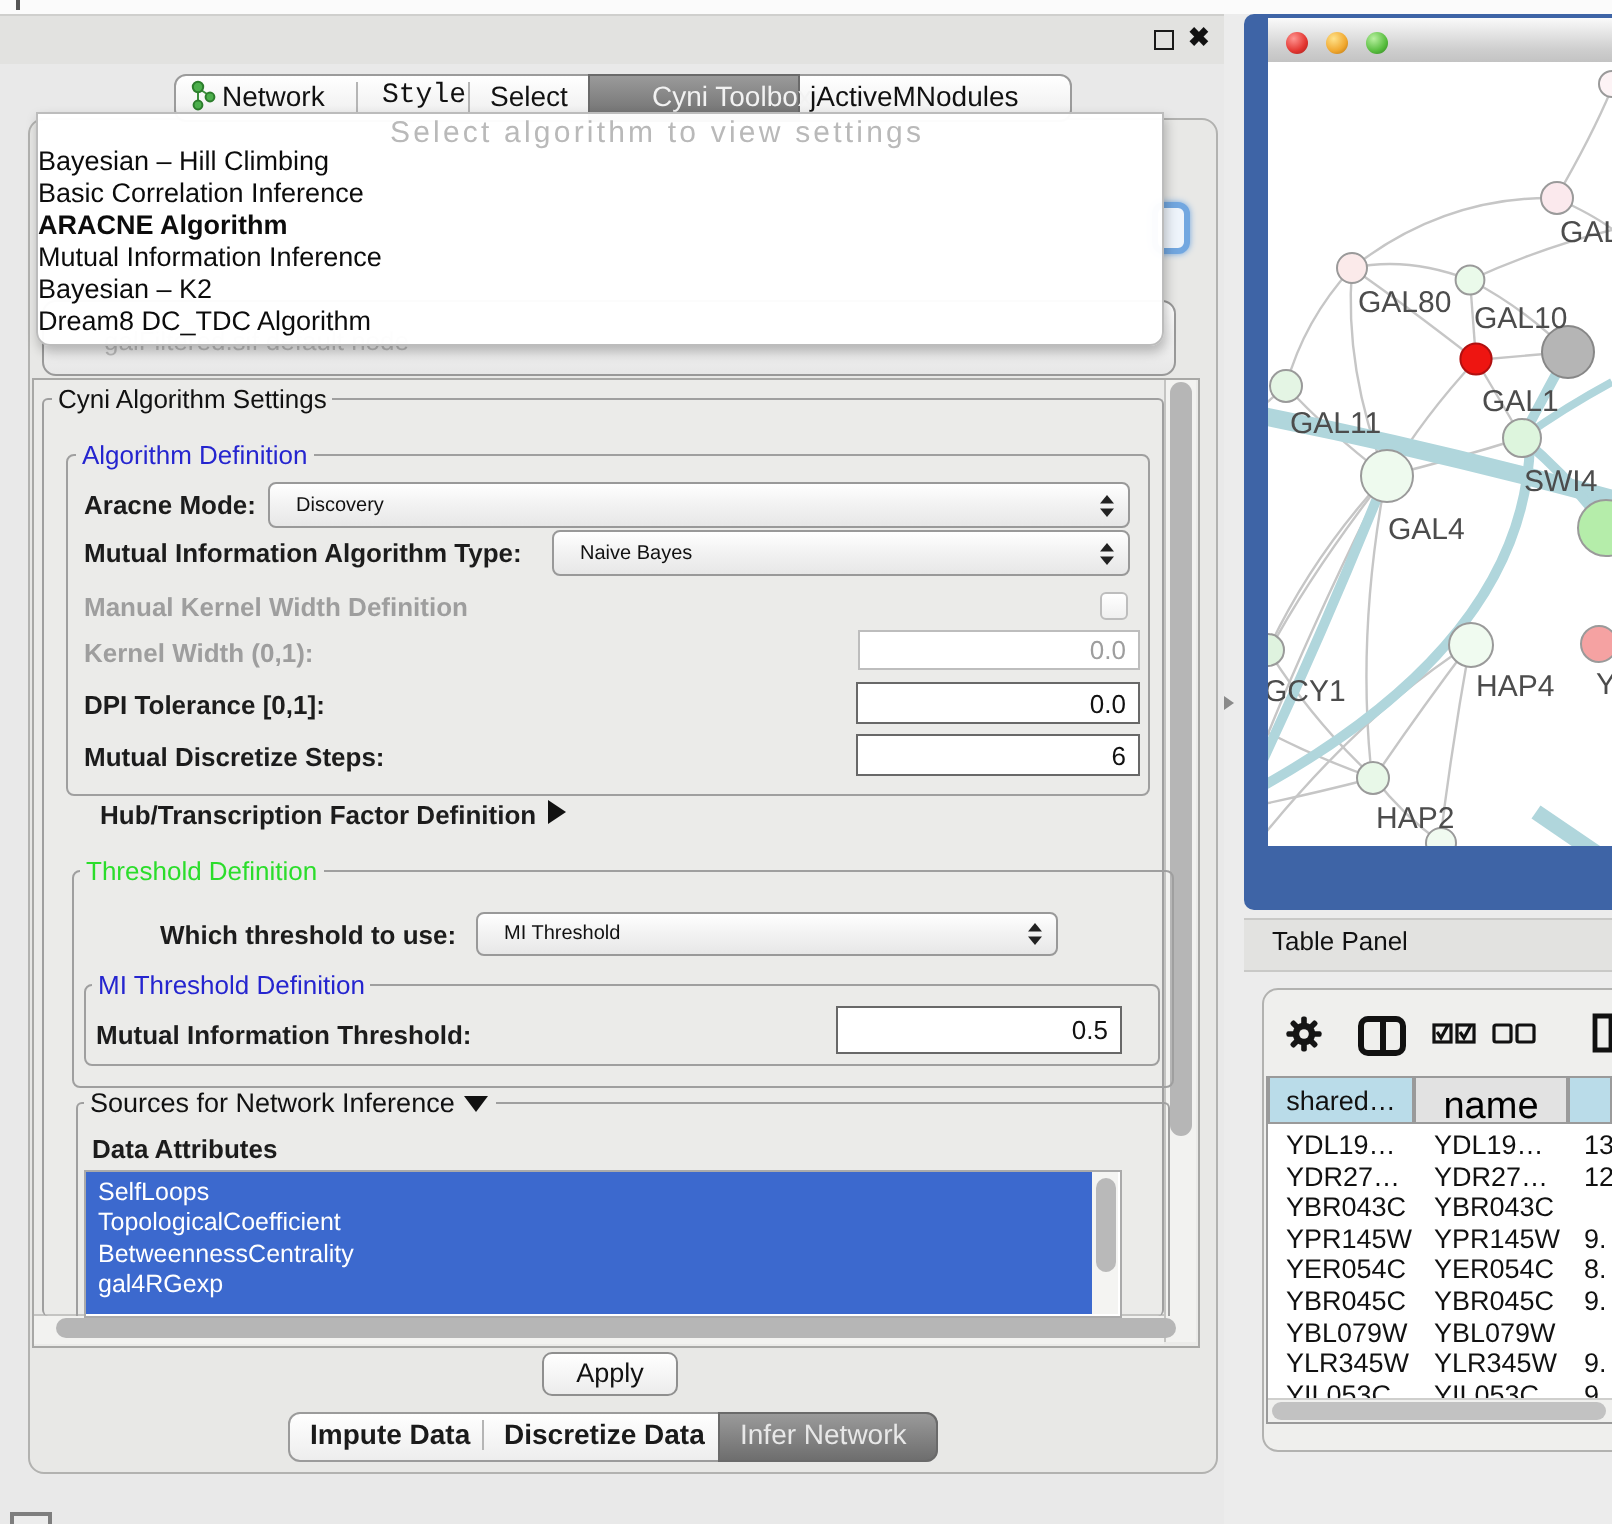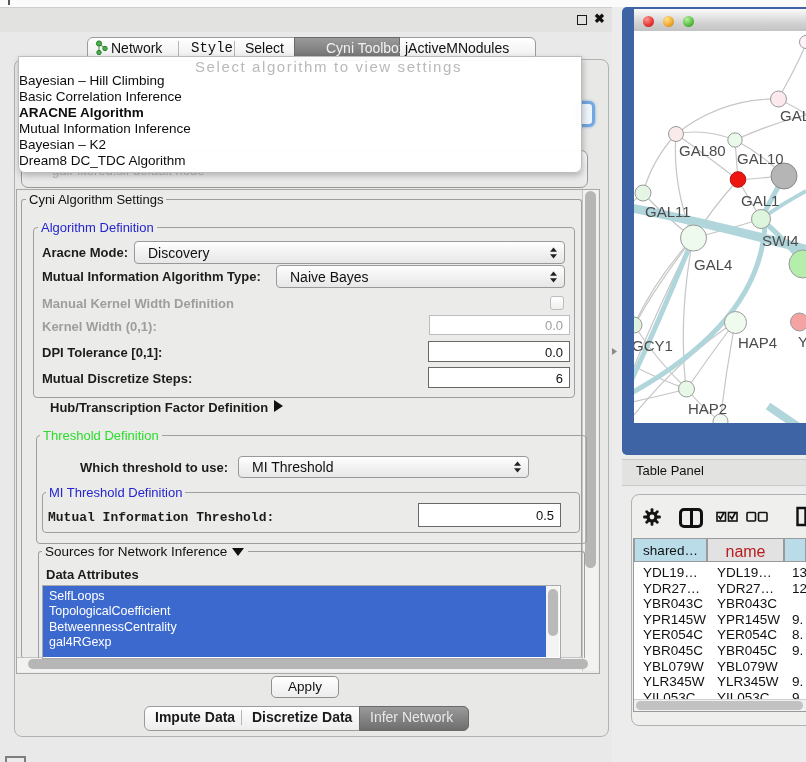--- a/index.html
+++ b/index.html
@@ -4,21 +4,21 @@
 <style>
   html,body{margin:0;padding:0;width:806px;height:762px;overflow:hidden;
     background:#e9e9e9;font-family:"Liberation Sans",sans-serif;}
   .abs{position:absolute;}
   .lbl{position:absolute;font-size:13px;font-weight:bold;color:#1c1c1c;white-space:nowrap;}
   .dis{color:#9e9e9e;}
   .grp{position:absolute;border:1px solid #9f9f9f;border-radius:4px;}
   .gt{position:absolute;background:#ebebe9;padding:0 3px;font-size:13px;white-space:nowrap;}
   .combo{position:absolute;border:1px solid #999;border-radius:4px;
     background:linear-gradient(#ffffff,#f3f3f3 45%,#e7e7e7);
-    font-size:14px;color:#111;}
+    font-size:10px;color:#111;}
   .combo .tx{position:absolute;left:13px;top:50%;transform:translateY(-50%);}
   .combo svg.ar{position:absolute;right:6px;top:50%;margin-top:-6px;}
   .field{position:absolute;background:#fff;border:1px solid #686868;font-size:13px;color:#111;text-align:right;}
   .field span{position:absolute;right:6px;top:50%;transform:translateY(-50%);}
   .fieldd{border:1px solid #bdbdbd;color:#9e9e9e;}
 </style>
 </head>
 <body>
 
 <div class="abs" style="left:0;top:0;width:806px;height:7px;background:#fbfbfb;"></div>
@@ -121,21 +121,21 @@
     <span class="tx">MI Threshold</span>
     <svg class="ar" width="9" height="12">
       <path d="M4.5,0.5 L8,4.7 L1,4.7 Z" fill="#222"></path>
       <path d="M1,7.3 L8,7.3 L4.5,11.5 Z" fill="#222"></path>
     </svg>
   </div>
 
 <div class="grp" style="left:42px;top:492px;width:536px;height:39px;"></div>
 <div class="gt" style="left:46px;top:485px;color:#2525cf;">MI Threshold Definition</div>
 
-<div class="lbl" style="left:48px;top:510px;font-family:Liberation Mono, monospace;">Mutual Information Threshold:</div>
+<div class="lbl" style="left:48px;top:510px;">Mutual Information Threshold:</div>
 <div class="field" style="left:418px;top:503px;width:141px;height:22px;">
     <span>0.5</span>
   </div>
 
 <div class="grp" style="left:38px;top:551px;width:545px;height:106px;border-bottom:none;border-radius:3px 3px 0 0;"></div>
 <div class="gt" style="left:42px;top:544px;color:#111;font-size:13.5px;">Sources for Network Inference <svg width="14" height="10" style="vertical-align:-1px">
       <path d="M1,1 L13,1 L7,9 Z" fill="#111"></path>
     </svg></div>
 
 <div class="lbl" style="left:46px;top:567px;">Data Attributes</div>
@@ -271,20 +271,20 @@
 </svg>
 <svg class="abs" style="left:796px;top:506px;" width="10" height="21" viewBox="0 0 10 21">
   <path d="M1.5,2 L9.5,2 L9.5,19 L1.5,19 Z M9.5,2 L14,7" fill="none" stroke="#111" stroke-width="2.4"></path>
 </svg>
 
 <div class="abs" style="left:633px;top:538px;width:173px;height:173px;background:#ffffff;border-left:1px solid #9a9a9a;"></div>
 <div class="abs" style="left:634px;top:538px;width:73px;height:24px;background:#badce9;border:1px solid #9a9a9a;box-sizing:border-box;"></div>
 <div class="abs" style="left:707px;top:538px;width:77px;height:24px;background:#e2e2e2;border:1px solid #9a9a9a;box-sizing:border-box;"></div>
 <div class="abs" style="left:784px;top:538px;width:22px;height:24px;background:#badce9;border:1px solid #9a9a9a;box-sizing:border-box;"></div>
 <div class="abs" style="left:634px;top:543px;width:73px;text-align:center;font-size:13.5px;color:#111;">shared…</div>
-<div class="abs" style="left:707px;top:543px;width:77px;text-align:center;font-size:16px;color:#b91c1c;">name</div>
+<div class="abs" style="left:707px;top:543px;width:77px;text-align:center;font-size:19px;color:#000000;">name</div>
 <div class="abs" style="left:643px;top:565px;font-size:13.5px;color:#111;line-height:15.6px;">YDL19…<br>YDR27…<br>YBR043C<br>YPR145W<br>YER054C<br>YBR045C<br>YBL079W<br>YLR345W<br>YIL053C</div>
 <div class="abs" style="left:717px;top:565px;font-size:13.5px;color:#111;line-height:15.6px;">YDL19…<br>YDR27…<br>YBR043C<br>YPR145W<br>YER054C<br>YBR045C<br>YBL079W<br>YLR345W<br>YIL053C</div>
 <div class="abs" style="left:792px;top:565px;font-size:13.5px;color:#111;line-height:15.6px;">13<br>12<br>&nbsp;<br>9.<br>8.<br>9.<br>&nbsp;<br>9.<br>9.</div>
 
 <div class="abs" style="left:634px;top:699px;width:172px;height:12px;background:#f0f0ee;border-top:1px solid #cfcfcd;"></div>
 <div class="abs" style="left:636px;top:700.5px;width:167px;height:9px;background:#c2c2c2;border-radius:4.5px;"></div>
 <div class="abs" style="left:633px;top:711px;width:173px;height:1px;background:#9a9a9a;"></div>
 
 </body></html>

